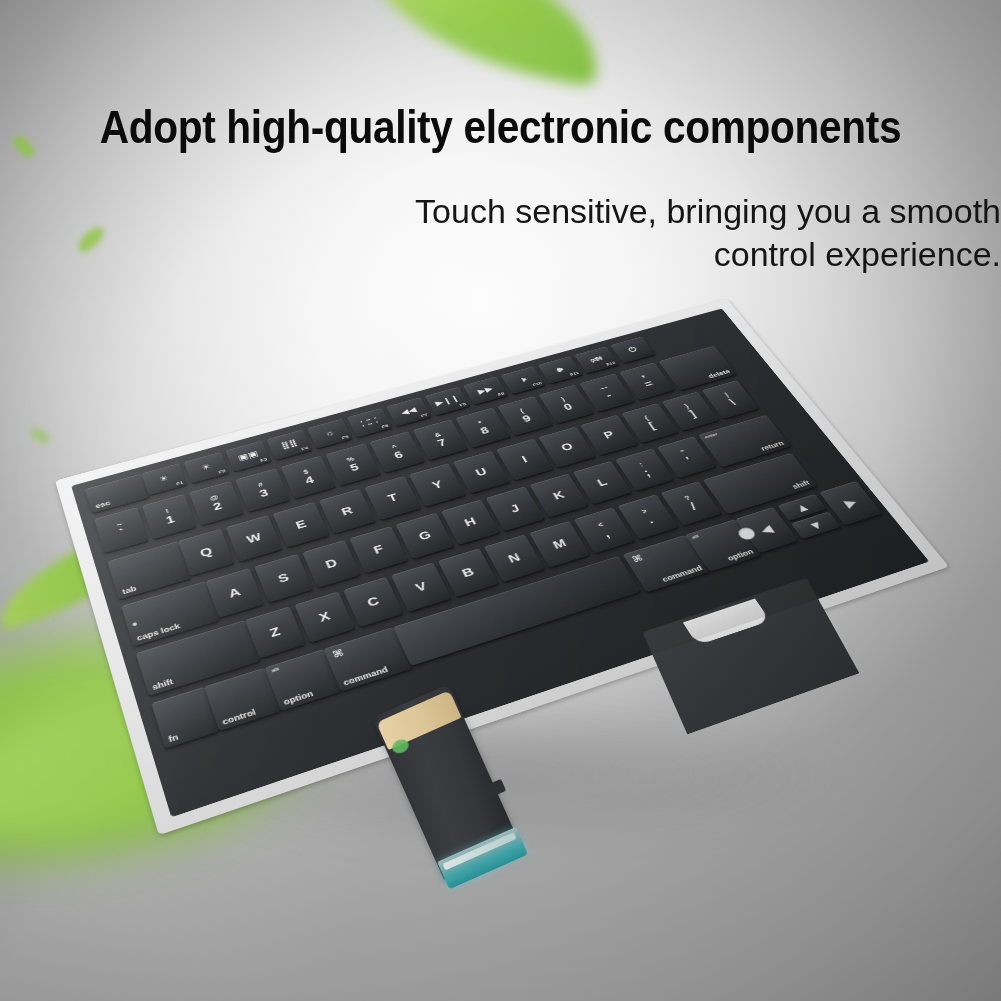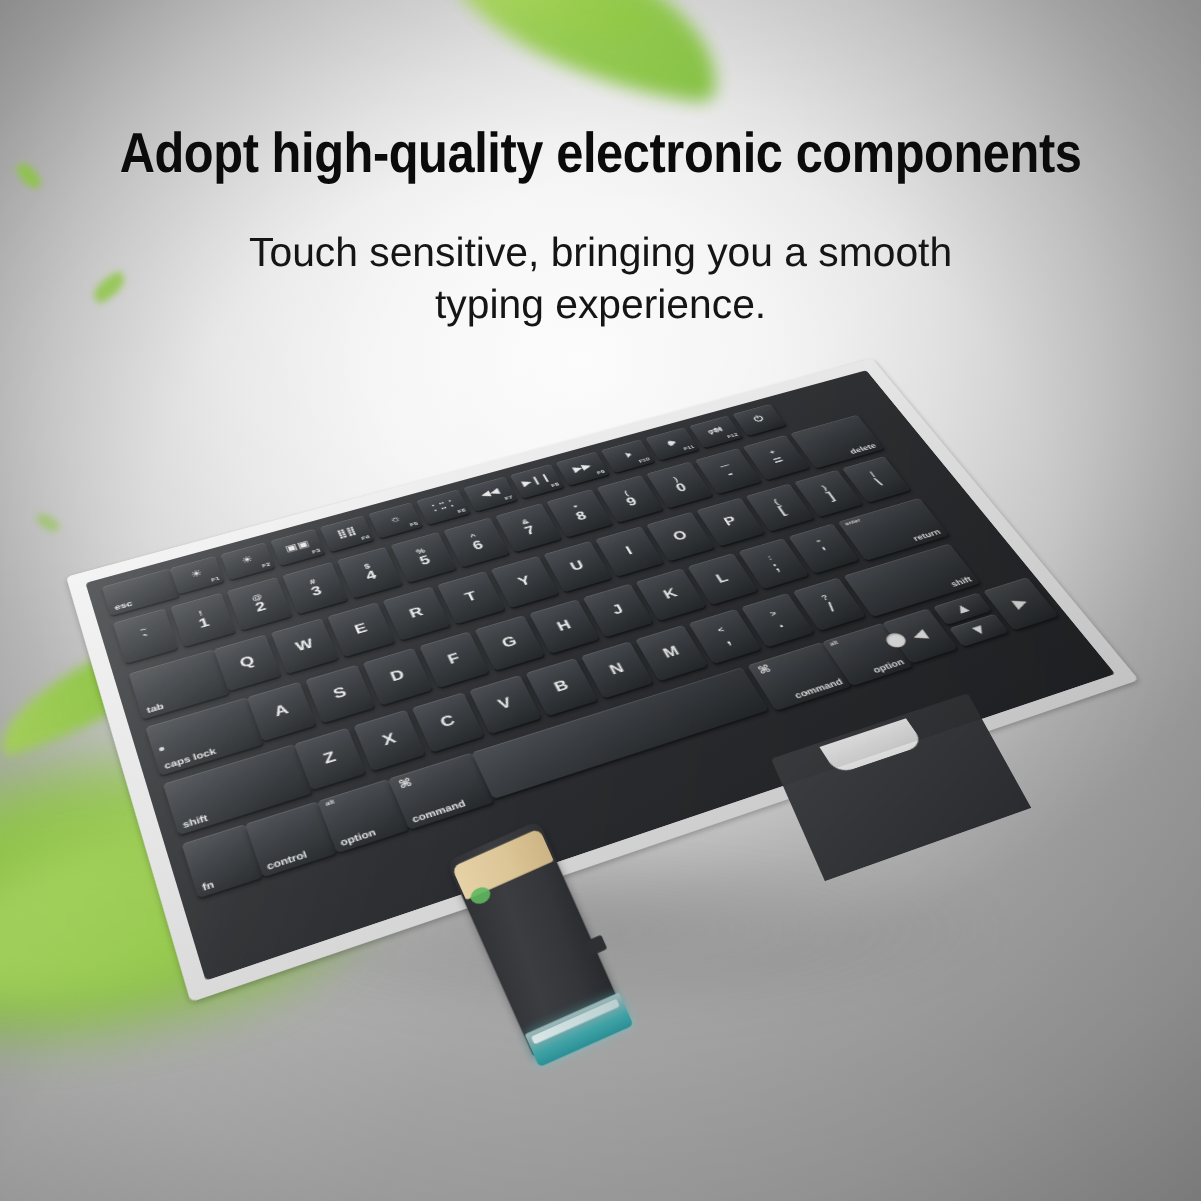--- a/index.html
+++ b/index.html
@@ -72,21 +72,21 @@
     color:#0b0b0b;
     transform:scaleX(.865);
     white-space:nowrap;
     text-shadow:0 1px 0 rgba(255,255,255,.25);
   }
   .subhead{
     position:absolute;left:0;right:0;top:190px;text-align:center;
     font-size:34px;line-height:1.27;color:#151515;
     font-weight:400;
   }
-  .subhead span{display:block;}
+  .subhead span{display:block;text-align:right;}
 
   
   #kbwrap{
     position:absolute;left:0;top:0;width:1001px;height:1001px;
     perspective:1500px;
   }
   #kbscene{
     position:absolute;left:118px;top:302px;
     width:760px;height:470px;
     transform:rotateX(44deg) rotateZ(-22.5deg) scale(1.0);
@@ -205,21 +205,21 @@
   <div class="speck sp1"></div>
   <div class="speck sp2"></div>
   <div class="speck sp3"></div>
   <div class="leaf leaf-midL"></div>
   <div class="leaf leaf-botBig"></div>
   <div class="leaf leaf-botEdge"></div>
 
   <div class="headline">Adopt high-quality electronic components</div>
   <div class="subhead">
     <span>Touch sensitive, bringing you a smooth</span>
-    <span>typing experience.</span>
+    <span>control experience.</span>
   </div>
 
   <div class="kb-shadow"></div>
 
   <div id="kbwrap">
     <div id="kbscene">
       <div class="backplate"></div>
       <div class="keybody"></div>
       <div class="ffc-neck"></div>
       <div class="ffc-notch"></div>

